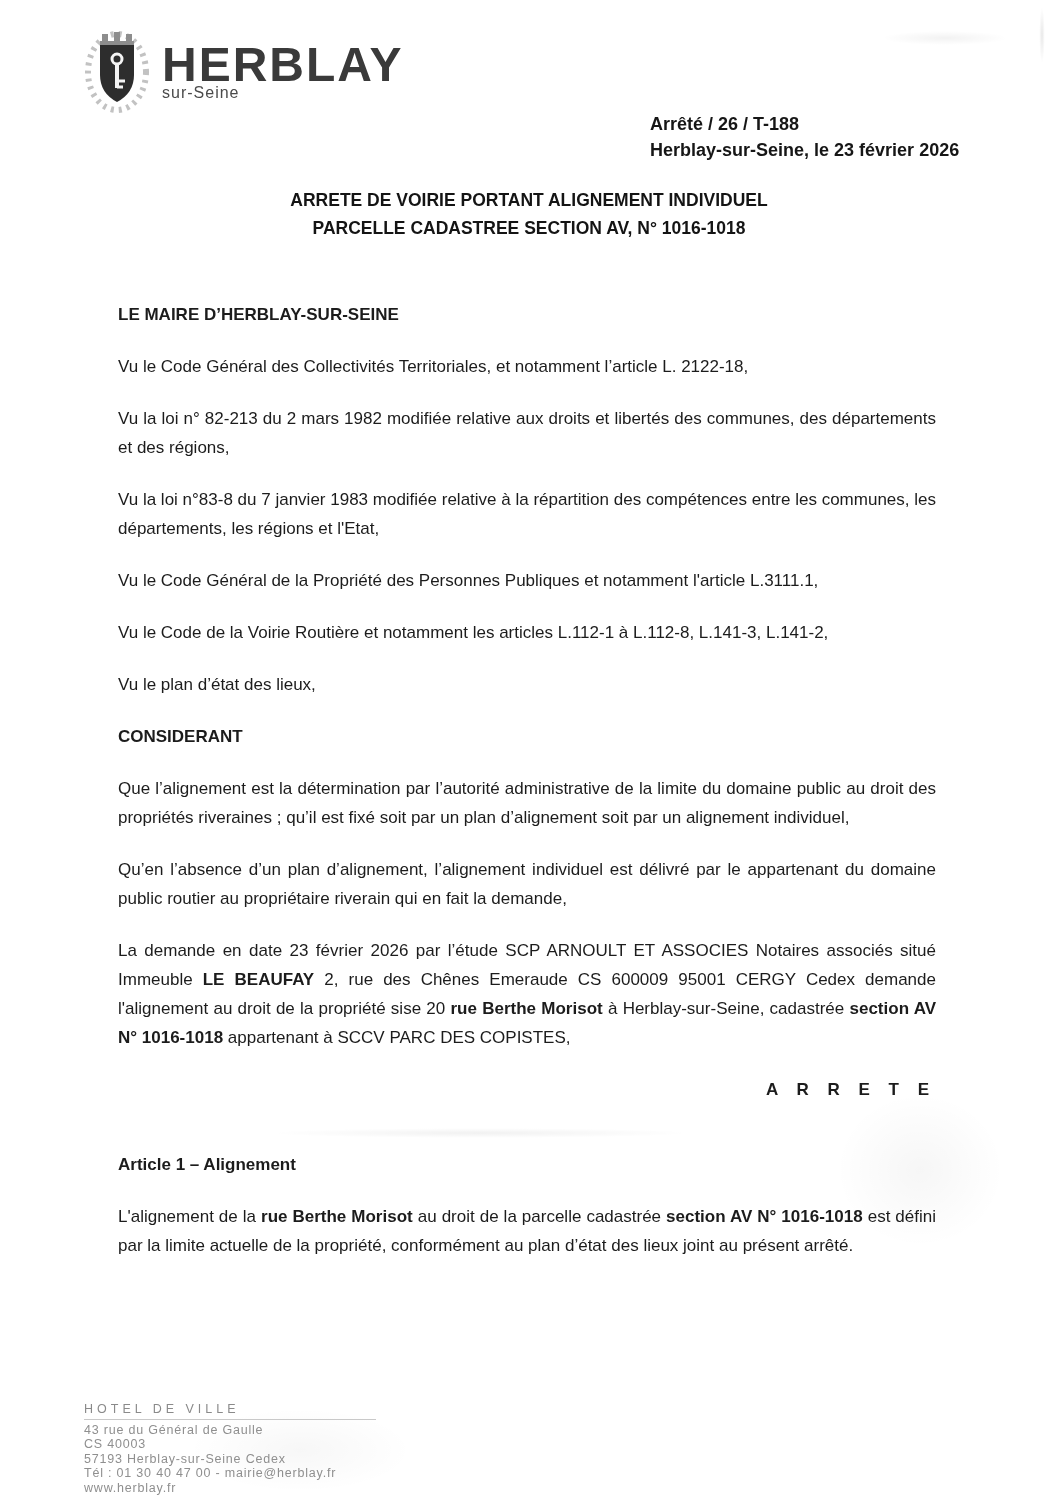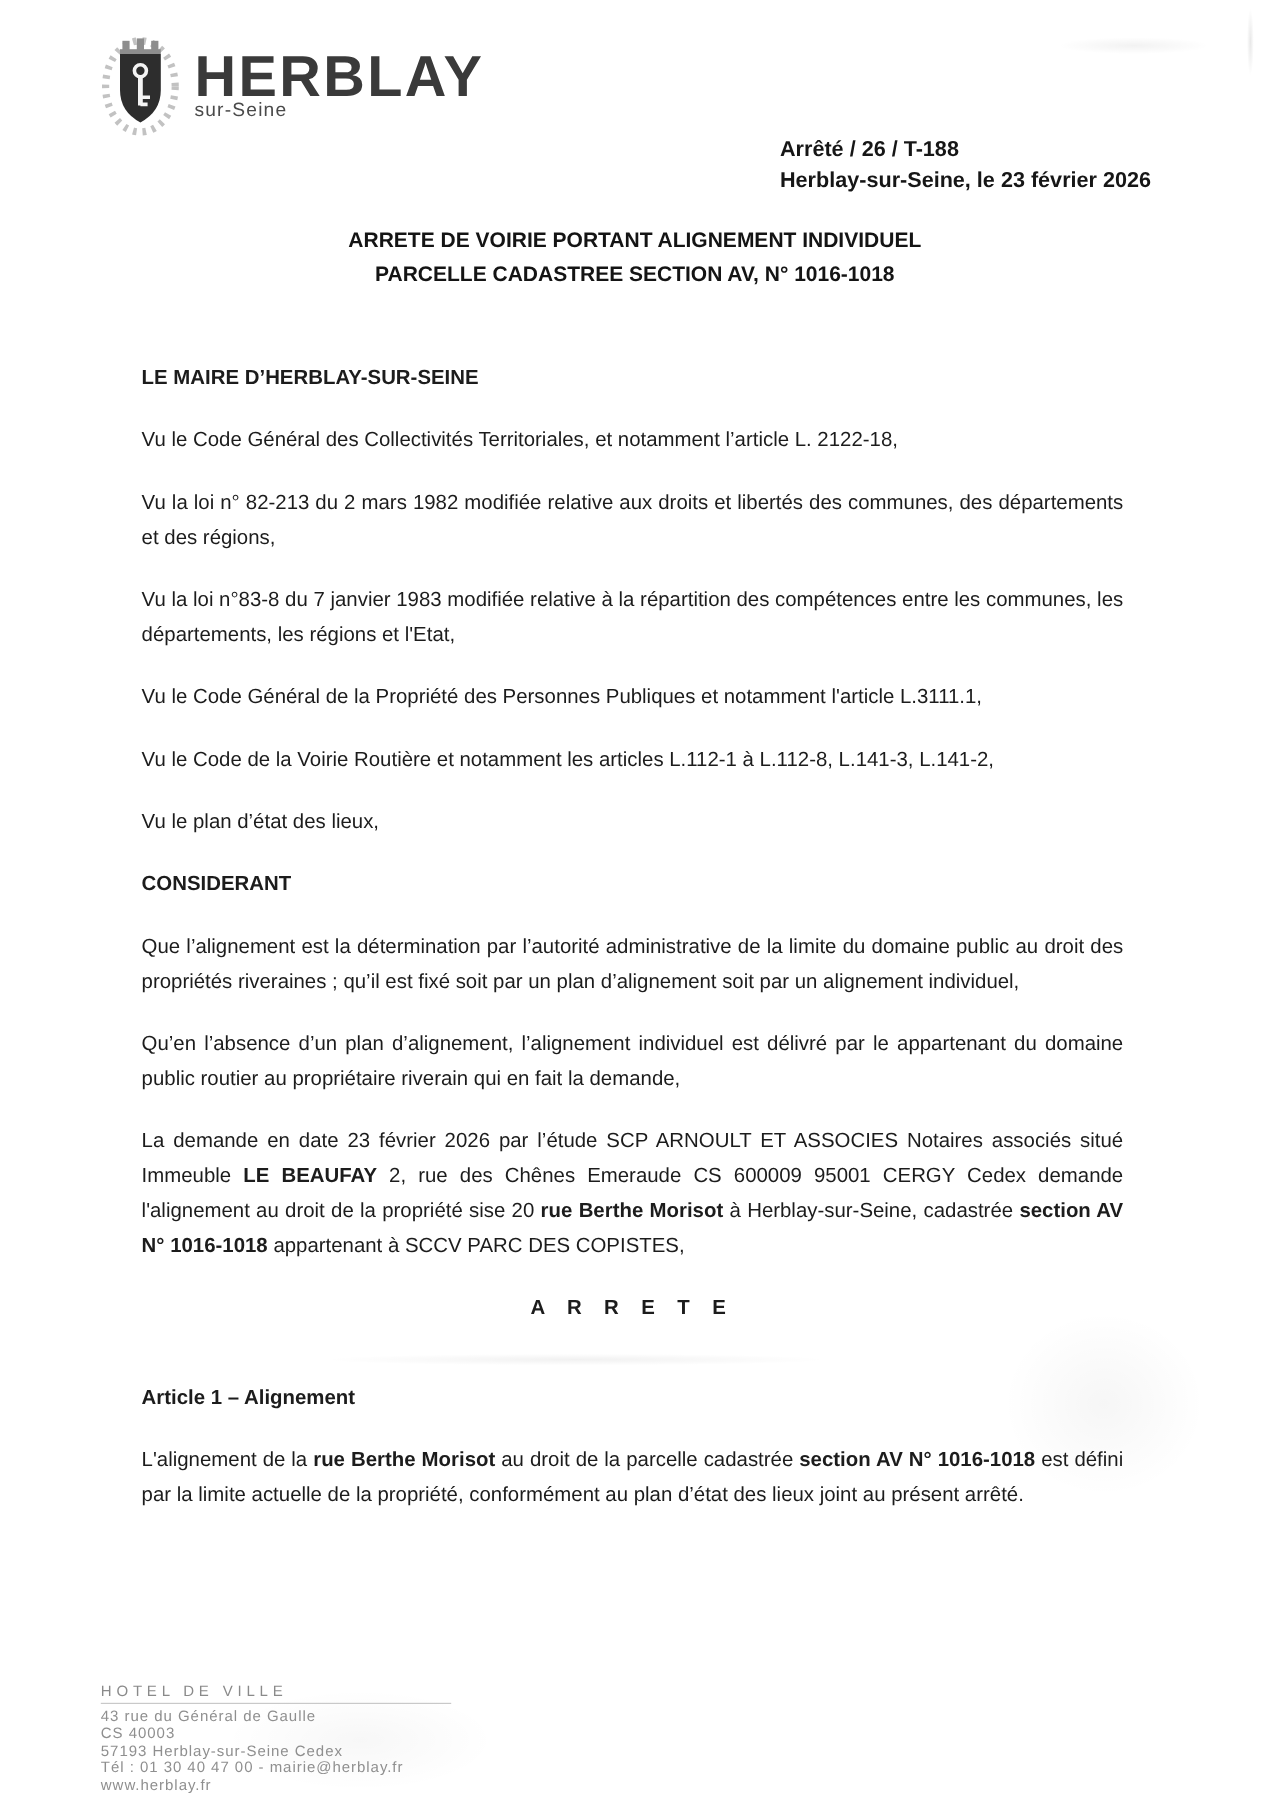--- a/index.html
+++ b/index.html
@@ -47,21 +47,21 @@
     line-height: 27.5px; color: #141414;
   }
 
   
   .body-block {
     position: absolute; top: 300px; left: 118px; width: 818px;
     font-size: 17px; line-height: 29px; text-align: justify; color: #1c1c1c;
   }
   .para { margin: 0 0 23px 0; }
   .bold-head { font-weight: 700; text-align: left; }
-  .arrete-head { font-weight: 700; letter-spacing: 7px; margin-top: 12px; text-align: center; }
+  .arrete-head { font-weight: 700; letter-spacing: 7px; margin-top: 12px; text-align: right; }
   .article-head { font-weight: 700; margin-top: 46px; text-align: left; }
   .b { font-weight: 700; }
 
   
   .footer {
     position: absolute; top: 1402px; left: 84px;
     font-size: 12.5px; line-height: 14.5px; color: #8f8f8f; letter-spacing: 0.8px;
   }
   .footer-head {
     display: inline-block; letter-spacing: 4px; color: #8a8a8a;

